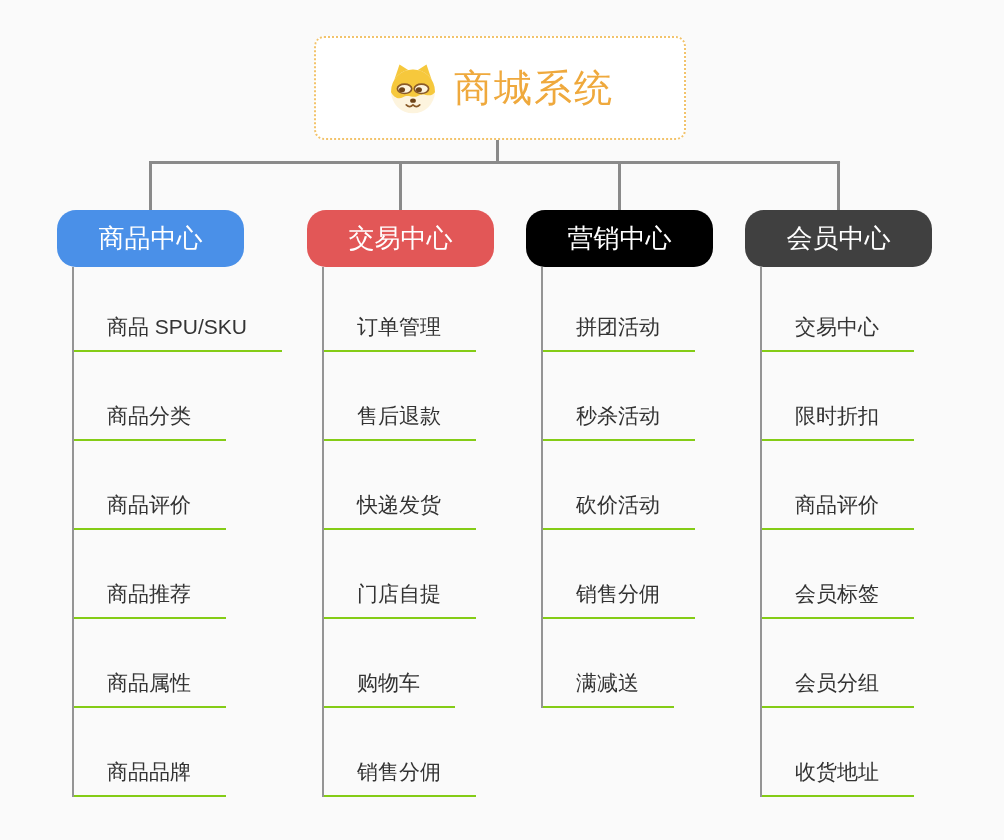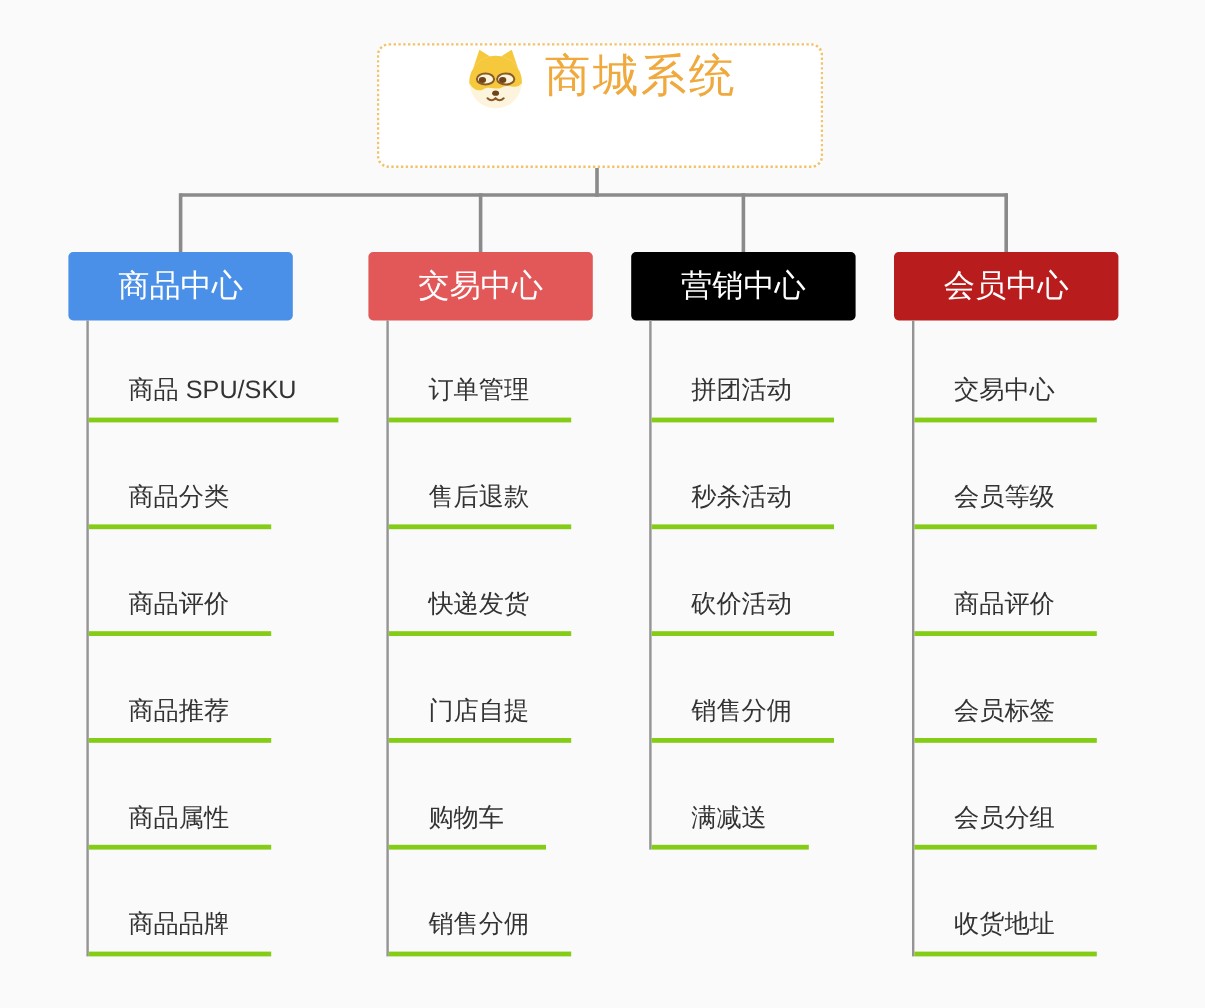--- a/index.html
+++ b/index.html
@@ -22,55 +22,55 @@
   .drop-1{left:399px;}
   .drop-2{left:618px;}
   .drop-3{left:837px;}
   
   .root-node{
     position:absolute;left:314px;top:36px;width:372px;height:104px;
     box-sizing:border-box;
     background:#ffffff;
     border:2px dotted #f2c36b;
     border-radius:10px;
-    display:flex;align-items:flex-start;justify-content:center;gap:14px;
+    display:flex;align-items:center;justify-content:center;gap:14px;
   }
   .root-title{
     font-size:38px;
     color:#efa93d;
     letter-spacing:2px;
     font-weight:500;
     white-space:nowrap;
   }
   
   .branch{position:absolute;top:210px;}
   .branch-0{left:57px;}
   .branch-1{left:307px;}
   .branch-2{left:526px;}
   .branch-3{left:745px;}
   .branch-box{
     width:187px;height:57px;
     box-sizing:border-box;
-    border-radius:4px;
+    border-radius:19px;
     color:#ffffff;
     font-size:26px;
     display:flex;align-items:center;justify-content:center;
     white-space:nowrap;
   }
   .leaves{
     margin-left:15px;
     border-left:2px solid #949494;
     width:max-content;
   }
   .leaf{
     box-sizing:border-box;
     height:89px;
     width:fit-content;
     display:flex;align-items:flex-end;
-    border-bottom:4px solid #84cc16;
+    border-bottom:2px solid #84cc16;
     padding:0 35px 9px 33px;
   }
   .leaf:first-child{height:85px;}
   .leaf span{
     font-size:21px;
     color:#333333;
     white-space:nowrap;
   }
 </style>
 </head>
@@ -164,27 +164,27 @@
       <div class="leaf">
           <span>销售分佣</span>
         </div>
       <div class="leaf">
           <span>满减送</span>
         </div>
     </div>
   </div>
 
   <div class="branch branch-3">
-    <div class="branch-box" style="background: #b91c1c;">会员中心</div>
+    <div class="branch-box" style="background: #404040;">会员中心</div>
     <div class="leaves">
       <div class="leaf">
           <span>交易中心</span>
         </div>
       <div class="leaf">
-          <span>会员等级</span>
+          <span>限时折扣</span>
         </div>
       <div class="leaf">
           <span>商品评价</span>
         </div>
       <div class="leaf">
           <span>会员标签</span>
         </div>
       <div class="leaf">
           <span>会员分组</span>
         </div>

